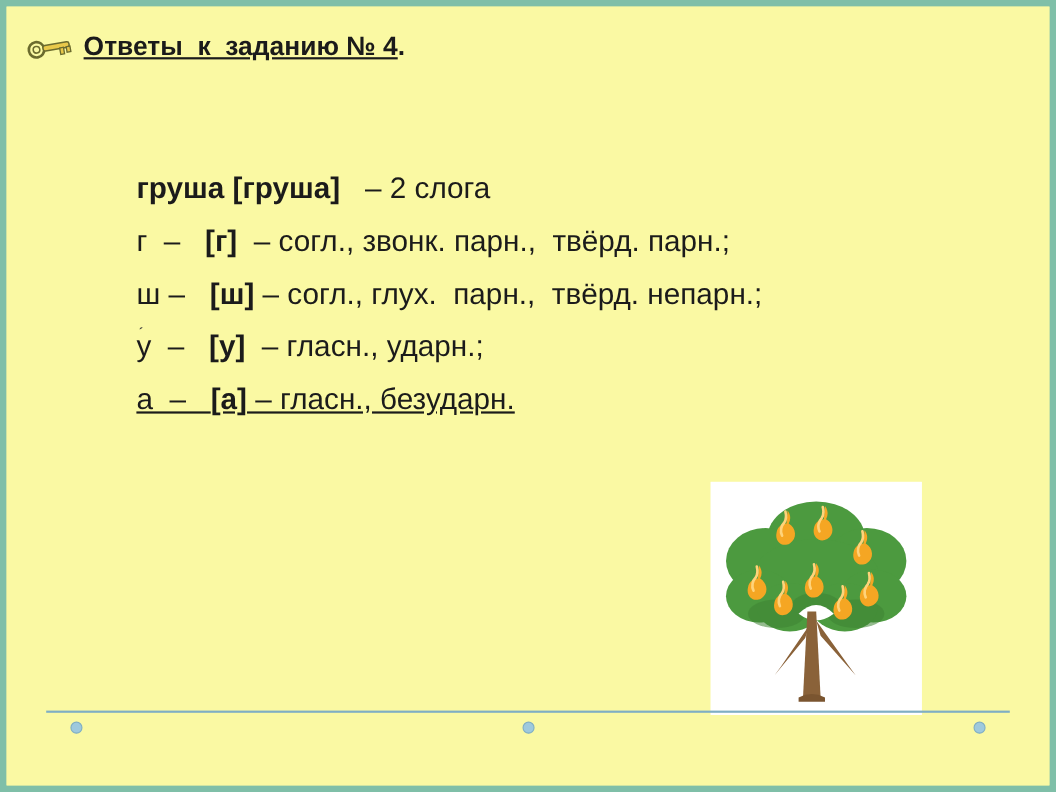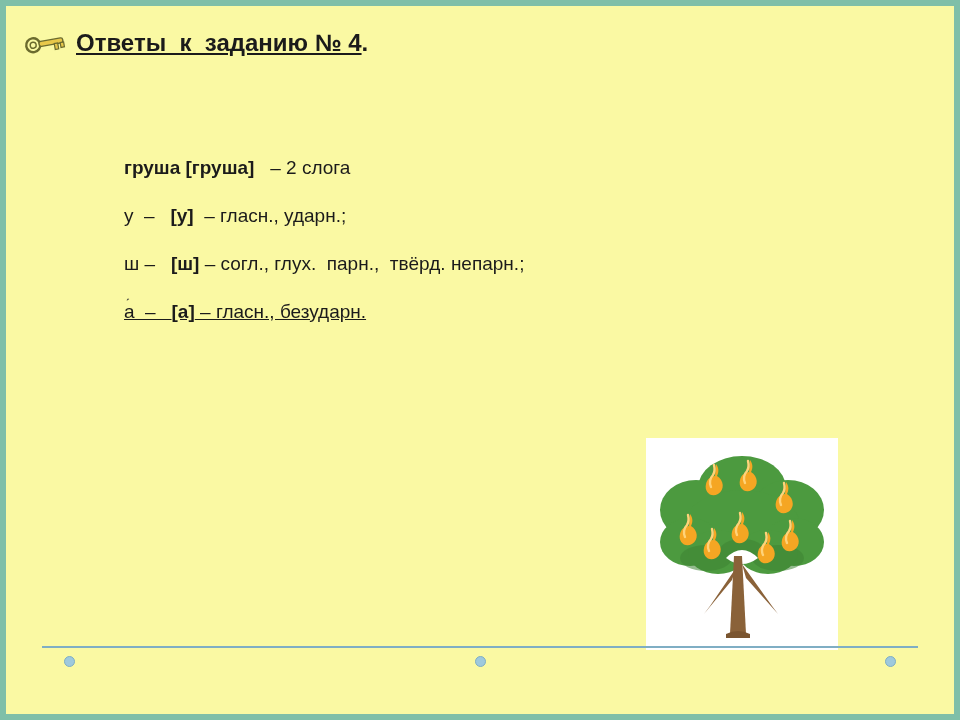--- a/index.html
+++ b/index.html
@@ -58,21 +58,21 @@
   }
 
   
   .analysis {
     position: absolute;
     left: 118px;
     top: 152px;
     width: 820px;
   }
   .line {
-    font-size: 19px;
+    font-size: 27px;
     color: #1B1B1B;
     white-space: pre;
     line-height: 1.0;
     margin-bottom: 15px;
     height: 33px;
   }
   .line .b {
     font-weight: bold;
   }
   .line.underlined {
@@ -155,25 +155,26 @@
           </g>
         </svg>
       </span>
       <span class="header-title"><span class="u">Ответы  к  заданию № 4</span><span>.</span></span>
     </div>
 
     <div class="analysis">
 
       <div class="line"><span class="b">груша [груша]</span><span>   – 2 слога</span></div>
 
-
+      <div class="line"><span>г  –   </span><span class="b">[г]</span><span>  – согл., звонк. парн.,  твёрд. парн.;</span></div>
+
+
+      <div class="line"><span>ш –   </span><span class="b">[ш]</span><span> – согл., глух.  парн.,  твёрд. непарн.;</span></div>
 
       <div class="line"><span>у  –   </span><span class="b">[у]</span><span>  – гласн., ударн.;</span></div>
-
-      <div class="line"><span>ш –   </span><span class="b">[ш]</span><span> – согл., глух.  парн.,  твёрд. непарн.;</span></div>
 
       <div class="wrapline"><span class="line underlined" style="margin-bottom:0"><span>а  –   </span><span class="b">[а]</span><span> – гласн., безударн.</span></span></div>
 
     </div>
 
     <span class="stress">́</span>
 
     <div class="picture">
       <svg width="192" height="212" viewBox="0 0 192 212" xmlns="http://www.w3.org/2000/svg">
         <rect x="0" y="0" width="192" height="212" fill="#FFFFFF"></rect>

